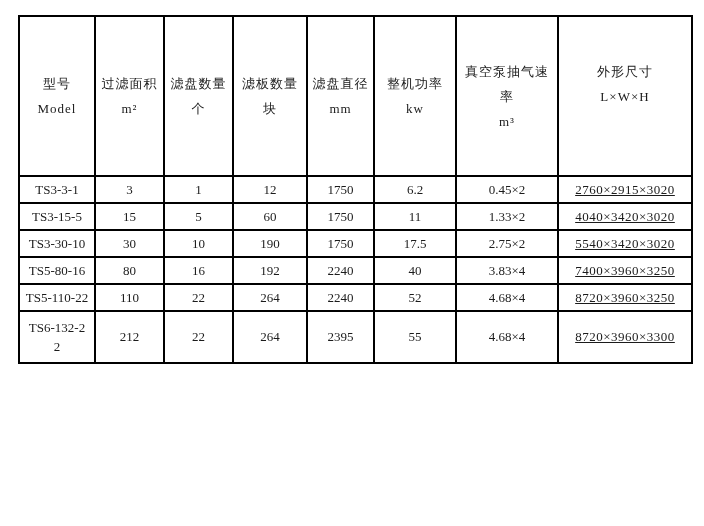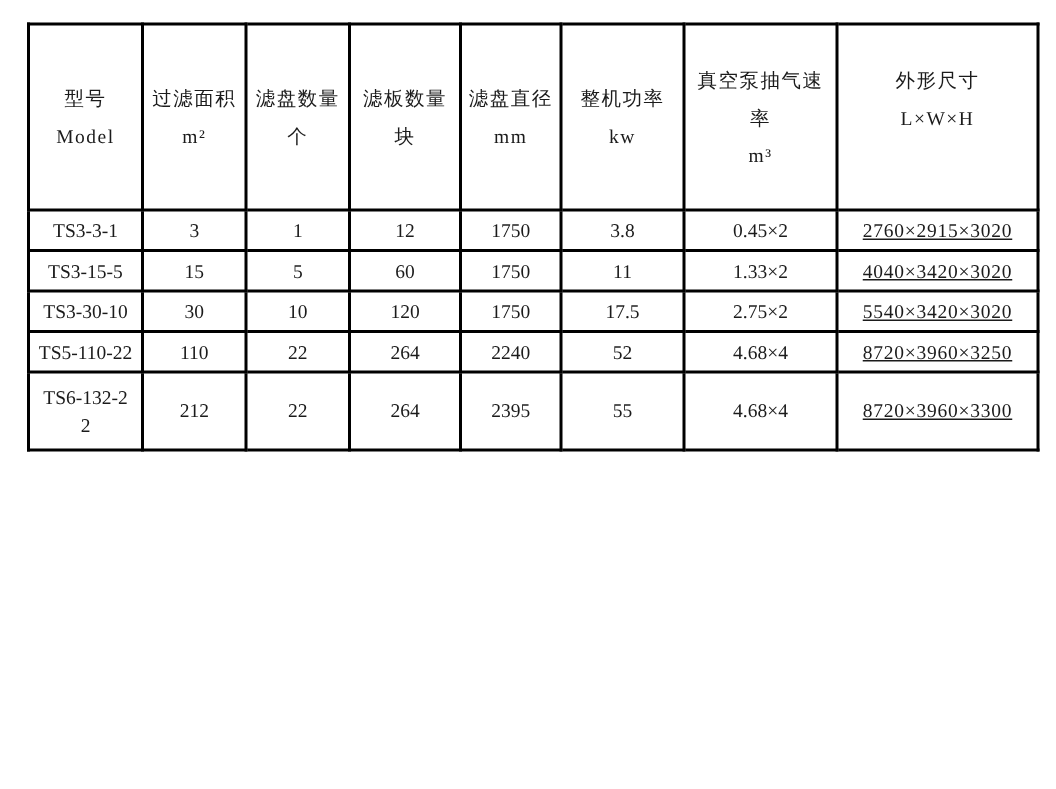--- a/index.html
+++ b/index.html
@@ -29,21 +29,21 @@
   col.c7 { width: 134px; }
   th, td {
     border: 2px solid #000000;
     text-align: center;
     vertical-align: middle;
     padding: 0 2px;
     font-weight: normal;
     font-size: 13px;
     background: #ffffff;
   }
-  thead tr { height: 124px; }
+  thead tr { height: 160px; }
   tbody tr { height: 27px; }
   tbody tr:last-child { height: 52px; }
   .hcell { display: inline-block; }
   .hline { line-height: 25px; letter-spacing: 1px; }
   th:last-child .hcell { transform: translateY(-12px); }
   .model-cell { white-space: pre-line; line-height: 19px; }
   .dim-cell { letter-spacing: 0.5px; text-decoration: underline; }
 </style>
 </head>
 <body>
@@ -111,43 +111,53 @@
       </th>
     </tr>
   </thead>
   <tbody>
       <tr>
         <td class="model-cell">TS3-3-1</td>
         <td>3</td>
         <td>1</td>
         <td>12</td>
         <td>1750</td>
-        <td>3.8</td>
+        <td>6.2</td>
         <td>0.45×2</td>
         <td class="dim-cell">2760×2915×3020</td>
       </tr>
       <tr>
         <td class="model-cell">TS3-15-5</td>
         <td>15</td>
         <td>5</td>
         <td>60</td>
         <td>1750</td>
         <td>11</td>
         <td>1.33×2</td>
         <td class="dim-cell">4040×3420×3020</td>
       </tr>
       <tr>
         <td class="model-cell">TS3-30-10</td>
         <td>30</td>
         <td>10</td>
-        <td>120</td>
+        <td>190</td>
         <td>1750</td>
         <td>17.5</td>
         <td>2.75×2</td>
         <td class="dim-cell">5540×3420×3020</td>
+      </tr>
+      <tr>
+        <td class="model-cell">TS5-80-16</td>
+        <td>80</td>
+        <td>16</td>
+        <td>192</td>
+        <td>2240</td>
+        <td>40</td>
+        <td>3.83×4</td>
+        <td class="dim-cell">7400×3960×3250</td>
       </tr>
       <tr>
         <td class="model-cell">TS5-110-22</td>
         <td>110</td>
         <td>22</td>
         <td>264</td>
         <td>2240</td>
         <td>52</td>
         <td>4.68×4</td>
         <td class="dim-cell">8720×3960×3250</td>

